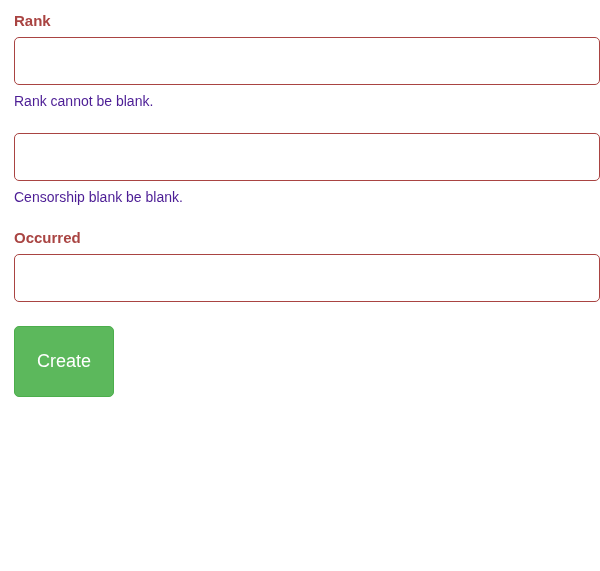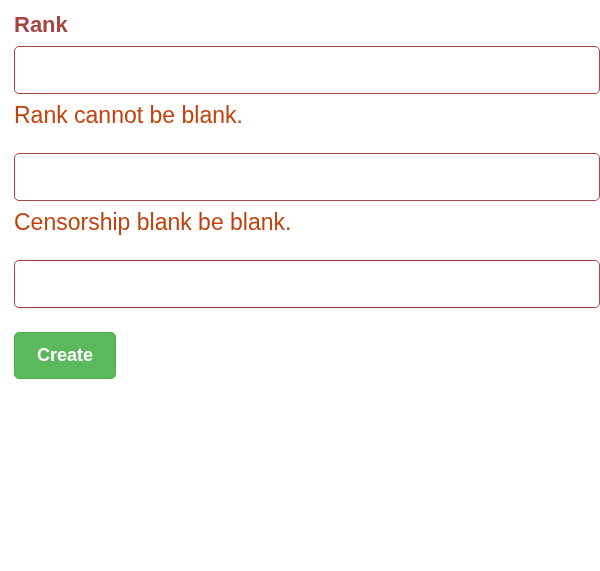--- a/index.html
+++ b/index.html
@@ -12,69 +12,70 @@
       padding: 12px 0 12px 14px;
       width: 600px;
       background: #fff;
     }
     .form-group {
       margin-bottom: 24px;
     }
     .form-label {
       display: block;
       font-weight: 700;
-      font-size: 22px;
+      font-size: 15px;
       color: #a94442;
       margin-bottom: 8px;
     }
     .form-input {
       width: 100%;
       height: 48px;
       padding: 10px 14px;
       font-size: 16px;
       border: 1px solid #a94442;
       border-radius: 5px;
       background: #fff;
       color: #333;
       outline: none;
     }
     .form-error {
-      font-size: 23px;
-      color: #c2410c;
+      font-size: 14px;
+      color: #4c1d95;
       margin-top: 8px;
       font-weight: 400;
     }
     .submit-button {
       display: inline-block;
-      padding: 12px 22px;
+      padding: 24px 22px;
       font-size: 18px;
       color: #fff;
       background-color: #5cb85c;
       border: 1px solid #4cae4c;
       border-radius: 5px;
       cursor: pointer;
-      font-weight: 700;
+      font-weight: 400;
       text-align: center;
     }
   </style>
 </head>
 <body>
 
 <form>
 
   <div class="form-group">
     <label class="form-label">Rank</label>
     <input type="text" class="form-input" value="" style="">
     <div class="form-error">Rank cannot be blank.</div>
   </div>
 
   <div class="form-group">
     <input type="text" class="form-input" value="" style="">
     <div class="form-error">Censorship blank be blank.</div>
   </div>
 
   <div class="form-group">
+    <label class="form-label">Occurred</label>
     <input type="text" class="form-input" value="" style="">
   </div>
 
   <button type="button" class="submit-button">Create</button>
 
 </form>
 
 </body></html>

